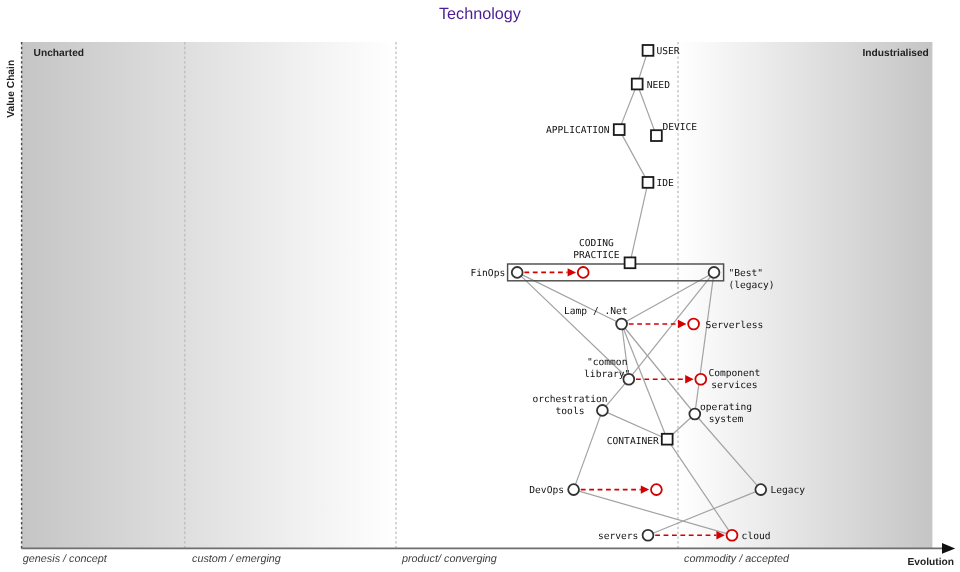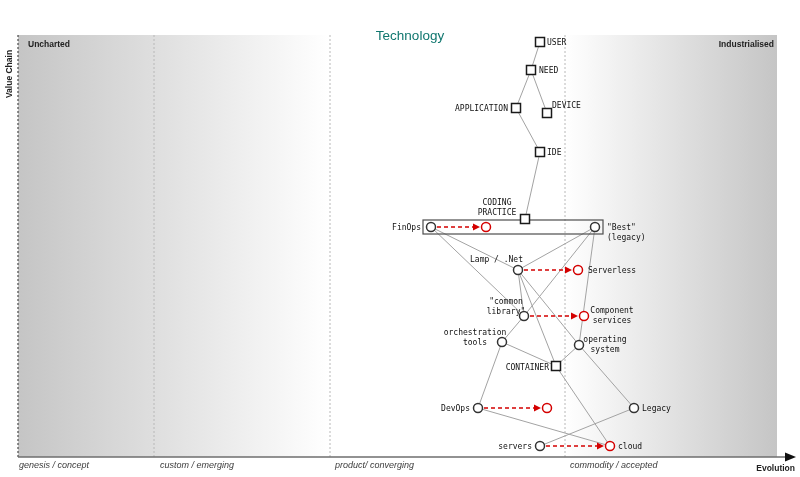--- a/index.html
+++ b/index.html
@@ -1,19 +1,19 @@
 <!DOCTYPE html>
 <html><head>
 <meta charset="utf-8">
 <style>
   html,body{margin:0;padding:0;background:#fff;}
   #stage{position:relative;width:800px;height:477px;background:#fff;overflow:hidden;
          font-family:"Liberation Sans",sans-serif;}
-  #map-title{position:absolute;left:310px;top:4px;width:200px;text-align:center;
-             font-size:13.5px;color:#0f766e;margin-top:24px;}
+  #map-title{position:absolute;left:300px;top:4px;width:200px;text-align:center;
+             font-size:13.5px;color:#4c1d95;}
   svg text{font-family:"DejaVu Sans Mono",monospace;font-size:8px;fill:#111;}
   svg text.frame{font-family:"Liberation Sans",sans-serif;font-weight:bold;font-size:8.5px;fill:#222;}
   svg text.stage{font-family:"Liberation Sans",sans-serif;font-style:italic;font-size:9px;fill:#3c3c3c;}
 </style>
 </head>
 <body>
 
 <div id="stage">
   <div id="map-title">Technology</div>
 

